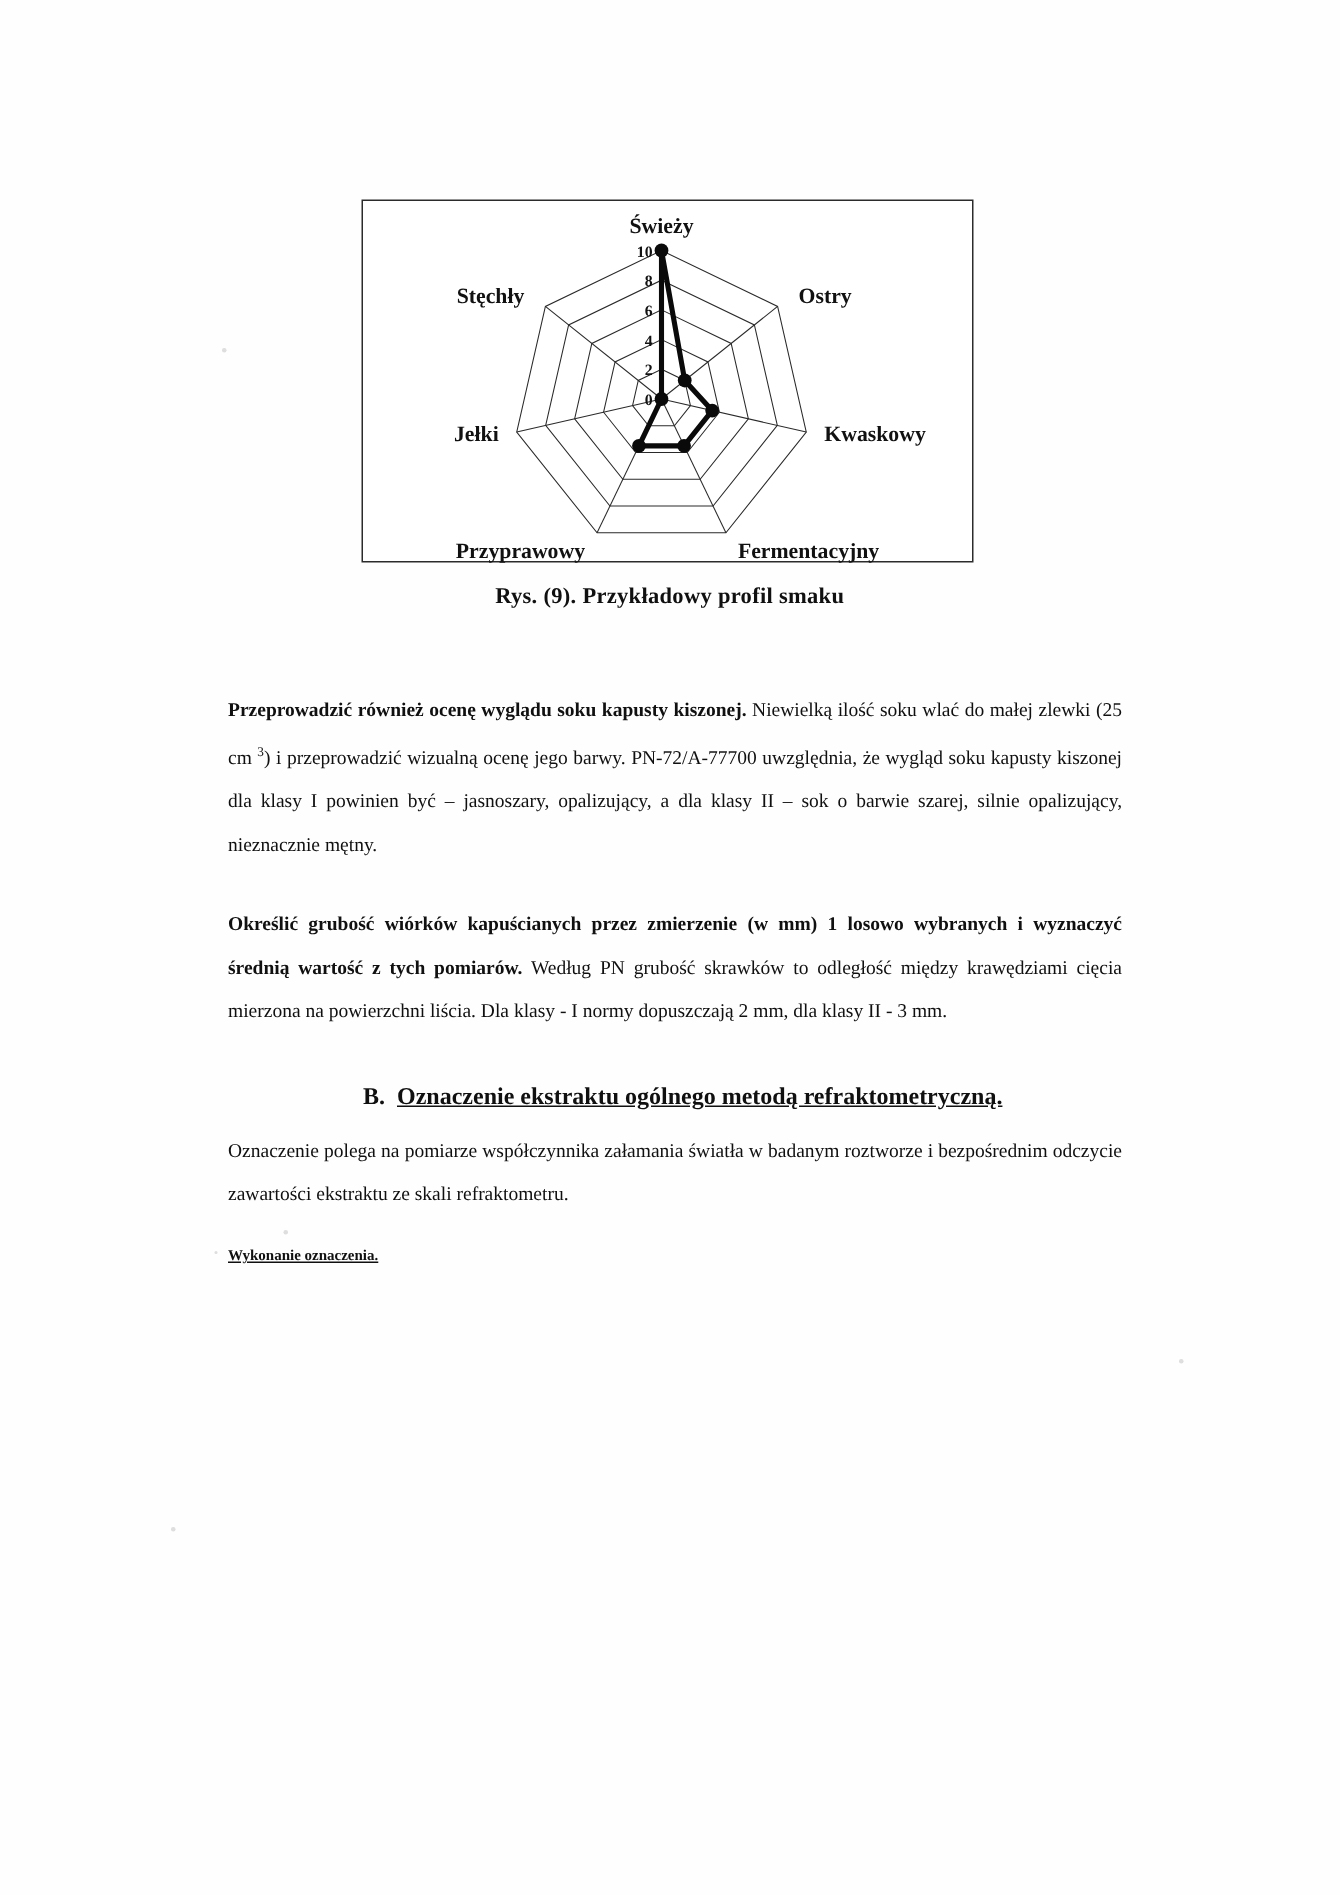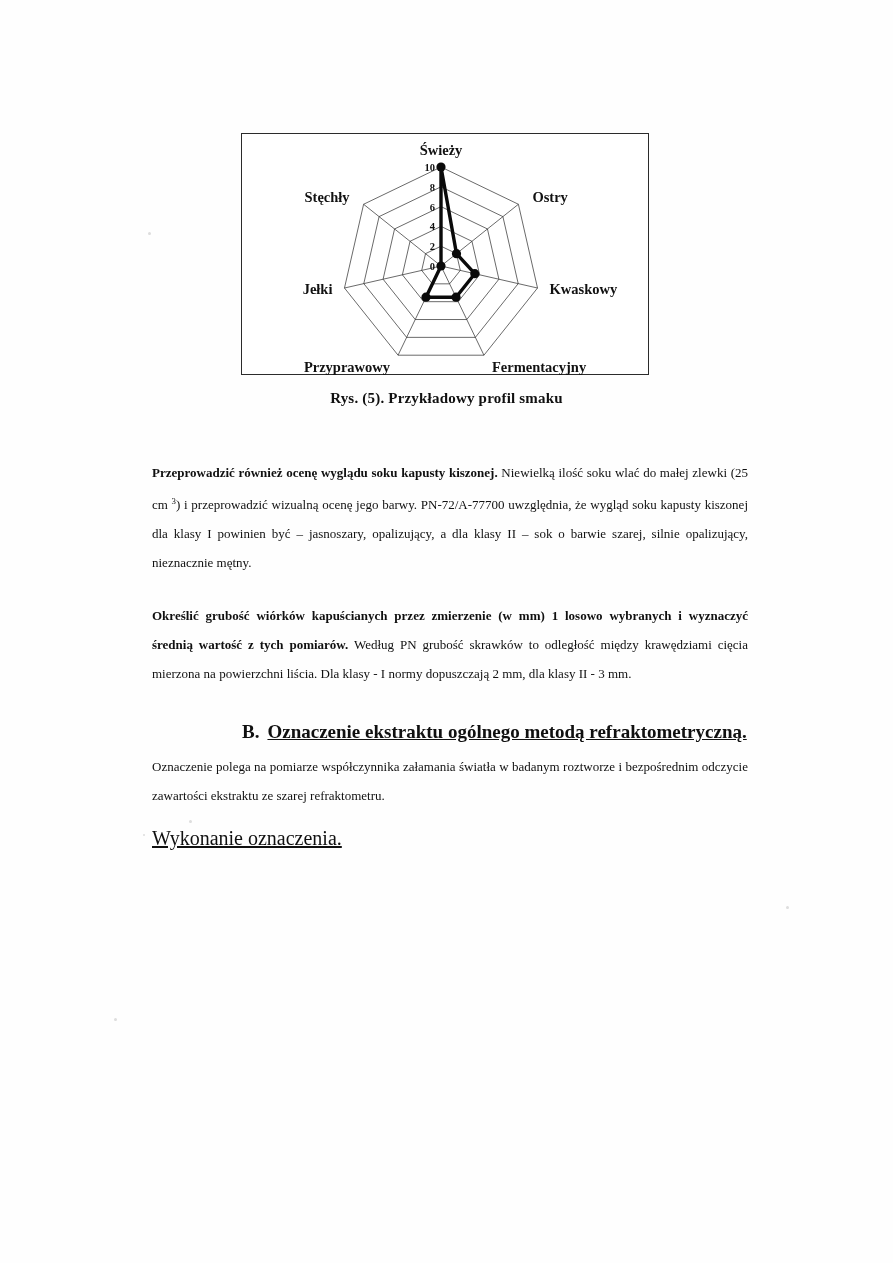--- a/index.html
+++ b/index.html
@@ -103,32 +103,32 @@
     line-height: 29px;
   }
   p.para.gap-before { margin-top: 24px; }
   .bold { font-weight: bold; }
   .indent { display: inline-block; width: 8px; }
   sup { font-size: 0.68em; vertical-align: super; }
 
   .section-head {
     margin: 30px 0 6px 0;
     padding-left: 90px;
-    font-size: 19px;
+    font-size: 16px;
     line-height: 28px;
     font-weight: bold;
   }
   .section-head .letter { font-weight: bold; margin-right: 8px; }
   .section-head .underline { text-decoration: underline; }
 
   .sub-head {
     margin: 14px 0 4px 0;
-    font-size: 20px;
+    font-size: 10px;
     line-height: 28px;
-    font-weight: normal;
+    font-weight: bold;
     text-decoration: underline;
   }
   .sub-head-row { position: relative; }
   .sub-head-dot {
     position: absolute;
     left: -9px;
     top: 10px;
     width: 2px;
     height: 2px;
     background: #555;
@@ -192,32 +192,32 @@
             <text x="307.52" y="160.03" text-anchor="start" class="axis-label">Kwaskowy</text>
             <text x="249.95" y="238.20" text-anchor="start" class="axis-label">Fermentacyjny</text>
             <text x="148.05" y="238.20" text-anchor="end" class="axis-label">Przyprawowy</text>
             <text x="90.48" y="160.03" text-anchor="end" class="axis-label">Jełki</text>
             <text x="107.60" y="68.27" text-anchor="end" class="axis-label">Stęchły</text>
           </g>
       </svg>
     </div>
   </div>
 
-  <div class="figure-caption">Rys. (5). Przykładowy profil smaku</div>
+  <div class="figure-caption">Rys. (9). Przykładowy profil smaku</div>
 
   <div class="content">
 
     <p class="para"><span class="bold">Przeprowadzić również ocenę wyglądu soku kapusty kiszonej.</span><span> Niewielką ilość soku wlać do małej zlewki (25 cm </span><sup>3</sup><span>) i przeprowadzić wizualną ocenę jego barwy. PN-72/A-77700 uwzględnia, że wygląd soku kapusty kiszonej dla klasy I powinien być – jasnoszary, opalizujący, a dla klasy II – sok o barwie szarej, silnie opalizujący, nieznacznie mętny.</span></p>
 
     <p class="para gap-before"><span class="bold">Określić grubość wiórków kapuścianych przez zmierzenie (w mm) 1 losowo wybranych i wyznaczyć średnią wartość z tych pomiarów.</span><span> Według PN grubość skrawków to odległość między krawędziami cięcia mierzona na powierzchni liścia. Dla klasy - I normy dopuszczają 2 mm, dla klasy II - 3 mm.</span></p>
 
 
     <div class="section-head"><span class="letter">B.</span><span class="underline">Oznaczenie ekstraktu ogólnego metodą refraktometryczną.</span></div>
 
-    <p class="para"><span>Oznaczenie polega na pomiarze współczynnika załamania światła w badanym roztworze i bezpośrednim odczycie zawartości ekstraktu ze szarej refraktometru.</span></p>
+    <p class="para"><span>Oznaczenie polega na pomiarze współczynnika załamania światła w badanym roztworze i bezpośrednim odczycie zawartości ekstraktu ze skali refraktometru.</span></p>
 
     <div class="sub-head-row">
       <span class="speckle sub-head-dot"></span>
       <div class="sub-head">Wykonanie oznaczenia.</div>
     </div>
 
 
   </div>
 
   <span class="speckle" style="left:148px; top:232px; width:3px; height:3px;"></span>

